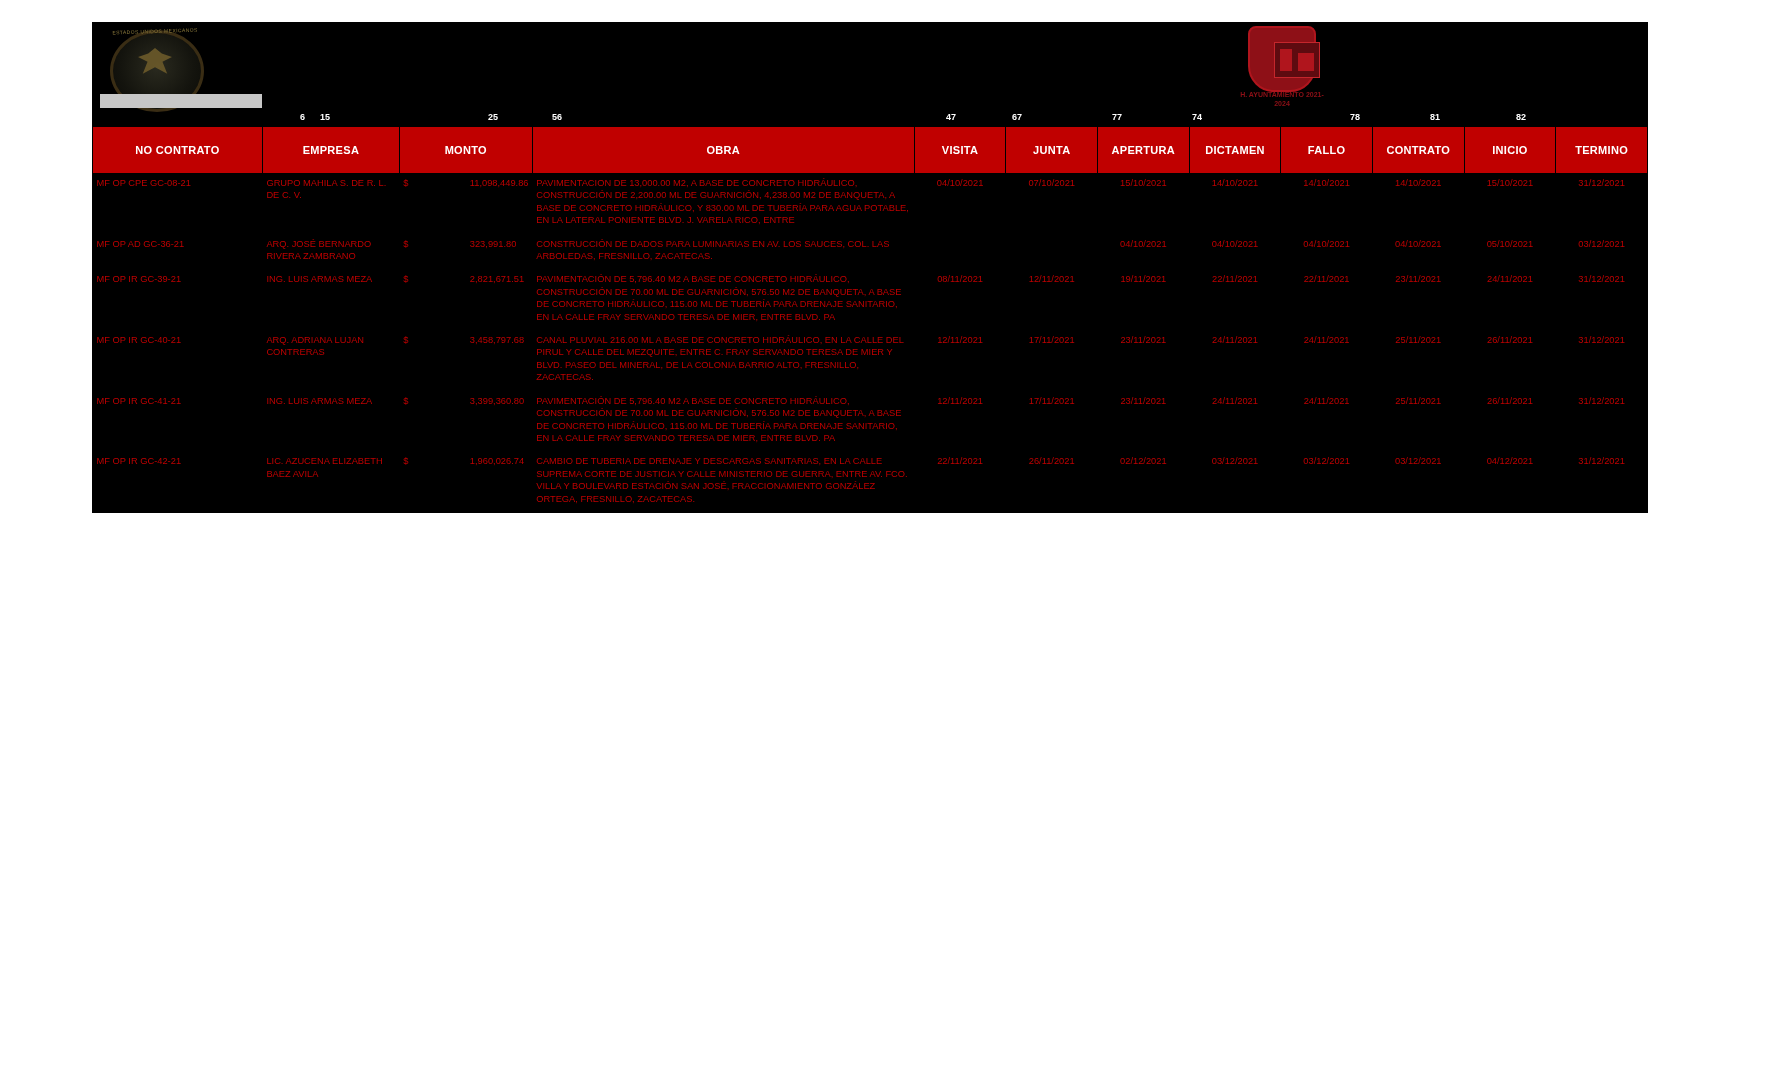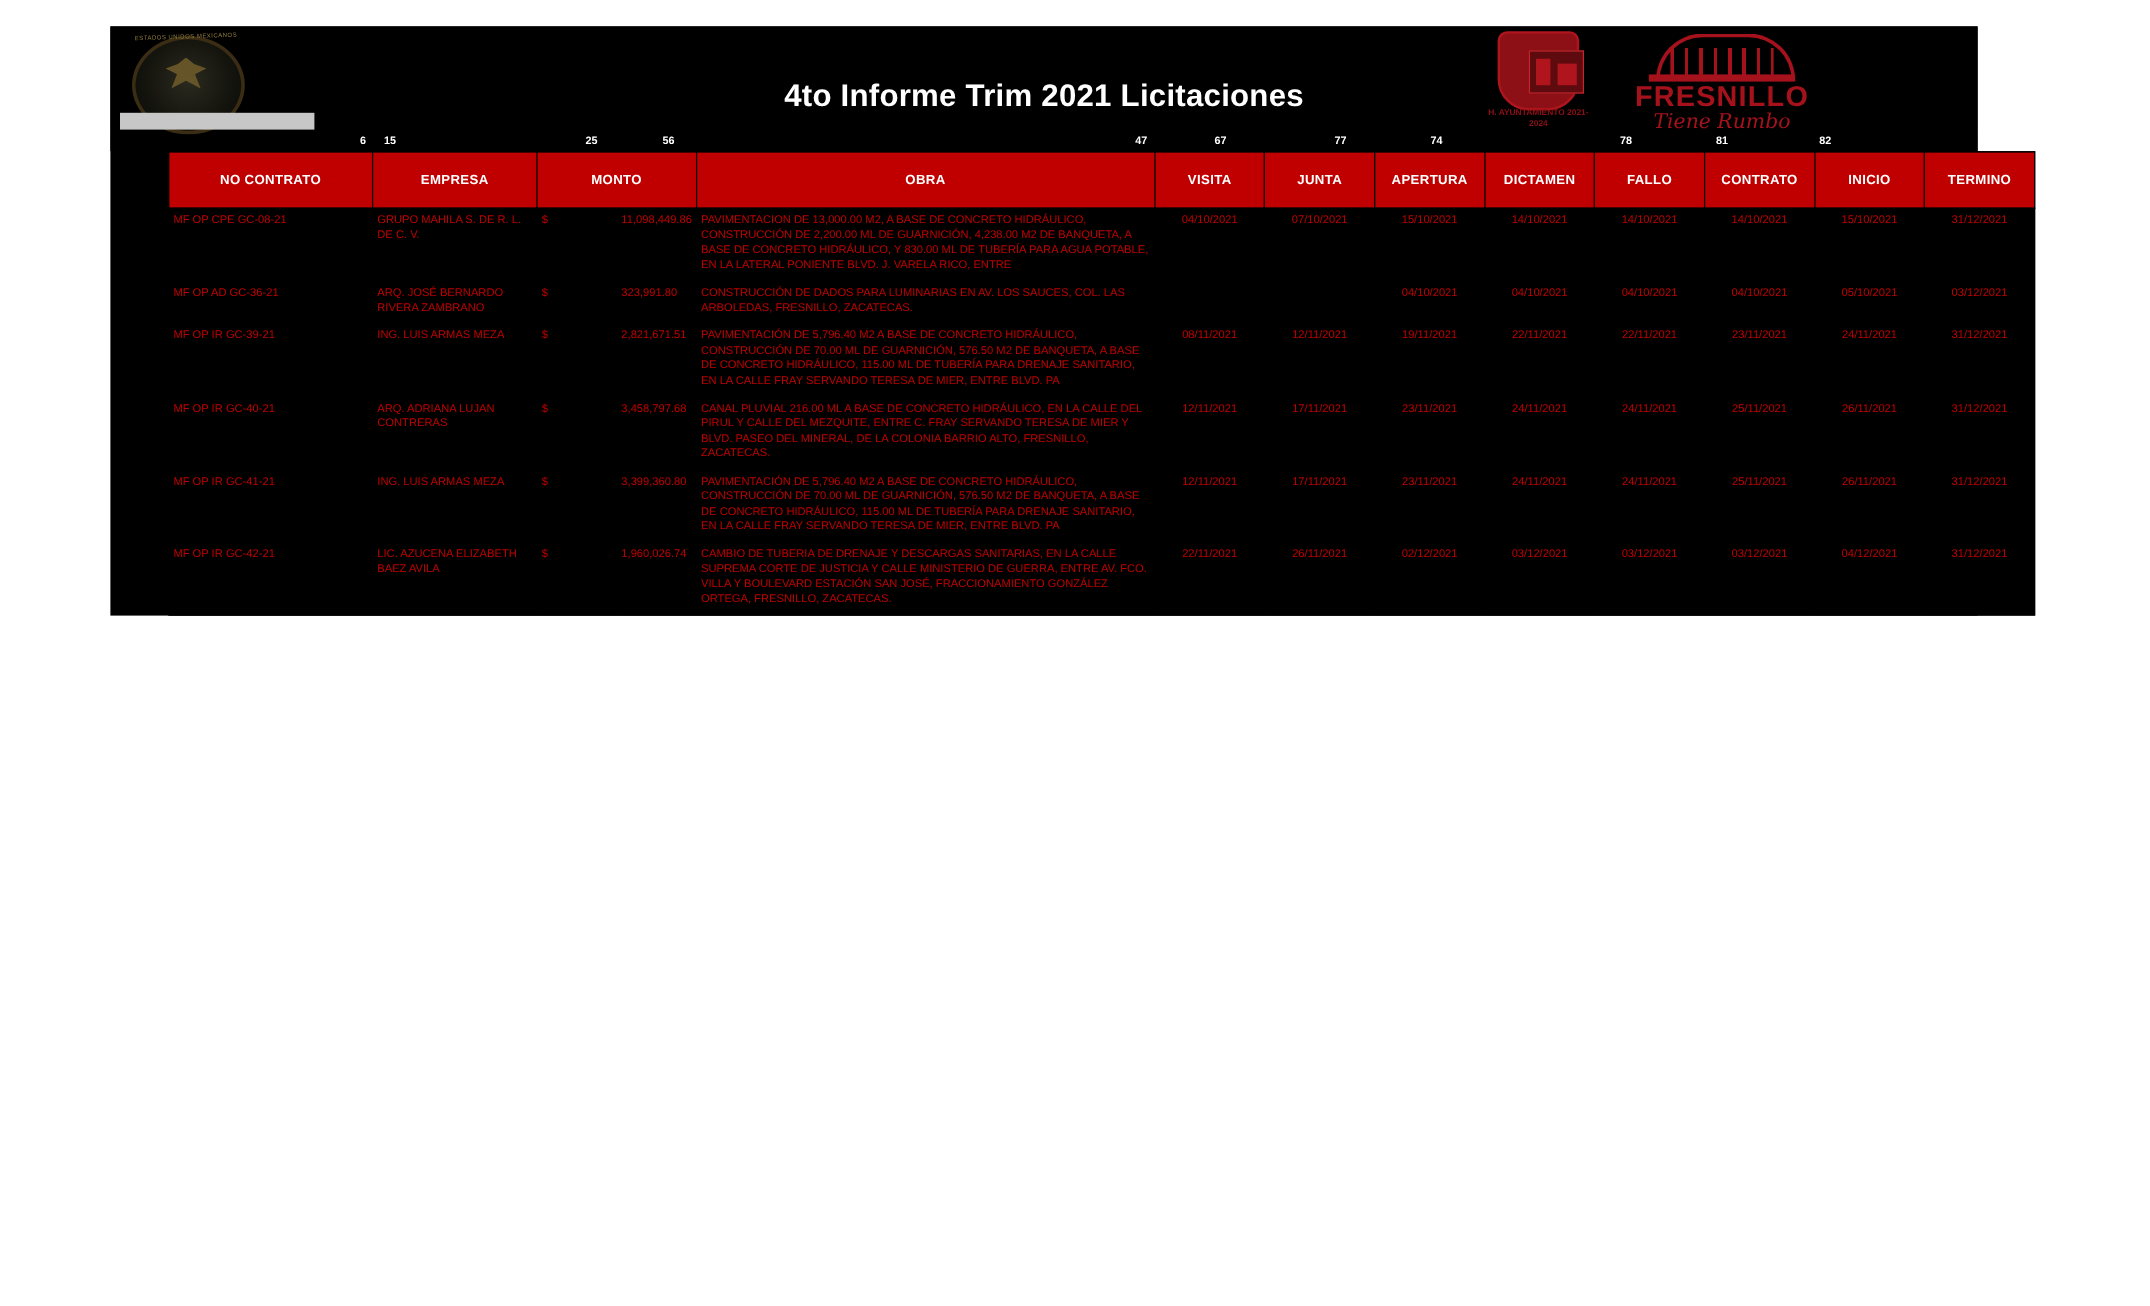--- a/index.html
+++ b/index.html
@@ -192,21 +192,20 @@
     font-size: 9px;
     font-weight: bold;
   }
 
   
   table.grid {
     border-collapse: collapse;
     table-layout: fixed;
     width: 1556px;
     background: #000000;
-    margin-left: 48px;
   }
 
   table.grid thead th {
     background: #c00000;
     color: #ffffff;
     font-size: 11px;
     font-weight: bold;
     height: 44px;
     border: 1px solid #000000;
     text-align: center;
@@ -244,36 +243,28 @@
 
   <div class="header-band">
 
     <div class="emblem-mx">
       <div class="ring"></div>
       <div class="wreath-text">ESTADOS UNIDOS MEXICANOS</div>
       <div class="eagle"></div>
       <div class="bar"></div>
     </div>
 
-    <div class="title">4to Informe Trim 2021 Licitaciones</div>
 
     <div class="emblem-shield">
       <div class="shape">
         <div class="inner"></div>
       </div>
       <div class="caption">H. AYUNTAMIENTO 2021-2024</div>
     </div>
 
-    <div class="emblem-fresnillo">
-      <div class="arch"></div>
-      <div class="arch-bars"></div>
-      <div class="base"></div>
-      <div class="wordmark">FRESNILLO</div>
-      <div class="tagline">Tiene Rumbo</div>
-    </div>
   </div>
 
   <div class="ruler">
     <span style="left:208px">6</span>
     <span style="left:228px">15</span>
     <span style="left:396px">25</span>
     <span style="left:460px">56</span>
     <span style="left:854px">47</span>
     <span style="left:920px">67</span>
     <span style="left:1020px">77</span>

